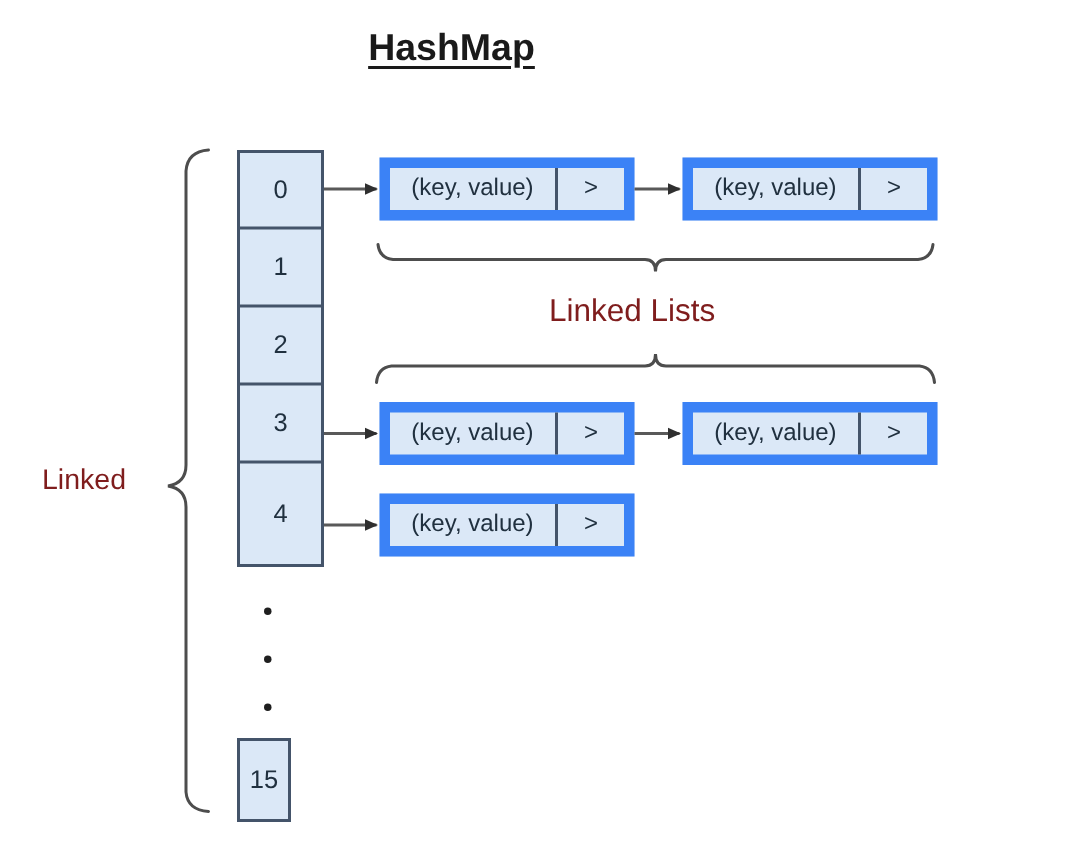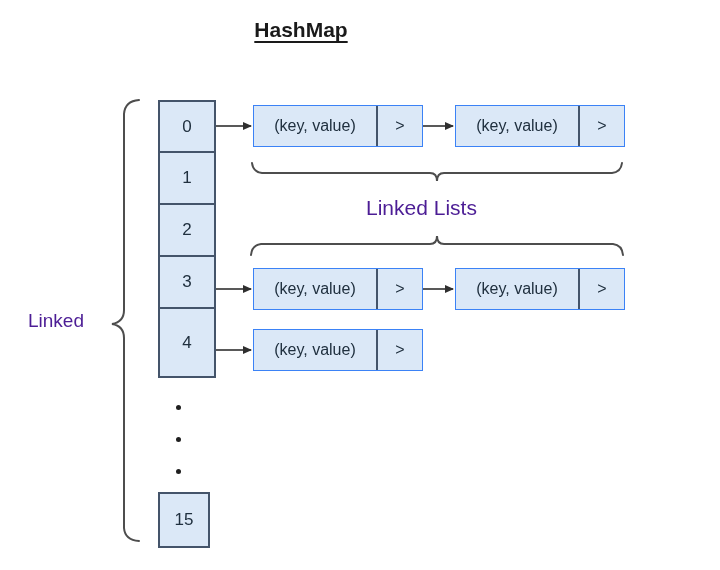--- a/index.html
+++ b/index.html
@@ -14,21 +14,21 @@
     background: #ffffff;
     font-family: "Liberation Sans", sans-serif;
     overflow: hidden;
   }
   #title {
     position: absolute;
     left: 0;
     top: 18px;
     width: 602px;
     text-align: center;
-    font-size: 21px;
+    font-size: 25px;
     font-weight: bold;
     color: #1a1a1a;
     text-decoration: underline;
     text-underline-offset: 4px;
   }
   .cell {
     position: absolute;
     box-sizing: border-box;
     background: #dbe8f7;
     border: 2px solid #44546a;
@@ -41,21 +41,21 @@
   .cell.stacked {
     border-top-width: 1px;
     border-bottom-width: 1px;
   }
   .cell.first { border-top-width: 2px; }
   .cell.last  { border-bottom-width: 2px; }
   .node {
     position: absolute;
     box-sizing: border-box;
     background: #dbe8f7;
-    border: 1px solid #3b82f6;
+    border: 7px solid #3b82f6;
     display: flex;
     align-items: stretch;
     font-size: 16px;
     color: #20303f;
   }
   .node .kv {
     flex: 1 1 auto;
     display: flex;
     align-items: center;
     justify-content: center;
@@ -71,21 +71,21 @@
   .dot {
     position: absolute;
     width: 5px;
     height: 5px;
     border-radius: 50%;
     background: #1f1f1f;
   }
   .label {
     position: absolute;
     font-size: 19px;
-    color: #4c1d95;
+    color: #7f1d1d;
     white-space: nowrap;
   }
   svg.overlay {
     position: absolute;
     left: 0;
     top: 0;
     width: 720px;
     height: 570px;
     pointer-events: none;
   }
@@ -105,21 +105,21 @@
   </div>
   <div class="cell stacked" style="left:158px; top:204px; width:58px; height:52px;">
     <span>2</span>
   </div>
   <div class="cell stacked" style="left:158px; top:256px; width:58px; height:52px;">
     <span>3</span>
   </div>
   <div class="cell stacked last" style="left:158px; top:308px; width:58px; height:70px;">
     <span>4</span>
   </div>
-  <div class="cell" style="left:158px; top:492px; width:52px; height:56px;">
+  <div class="cell" style="left:158px; top:492px; width:36px; height:56px;">
     <span>15</span>
   </div>
 
   <div class="dot" style="left:176px; top:405px;"></div>
   <div class="dot" style="left:176px; top:437px;"></div>
   <div class="dot" style="left:176px; top:469px;"></div>
 
   <div class="node" style="left:253px; top:105px; width:170px; height:42px;">
     <span class="kv">(key, value)</span>
     <span class="ptr">&gt;</span>

